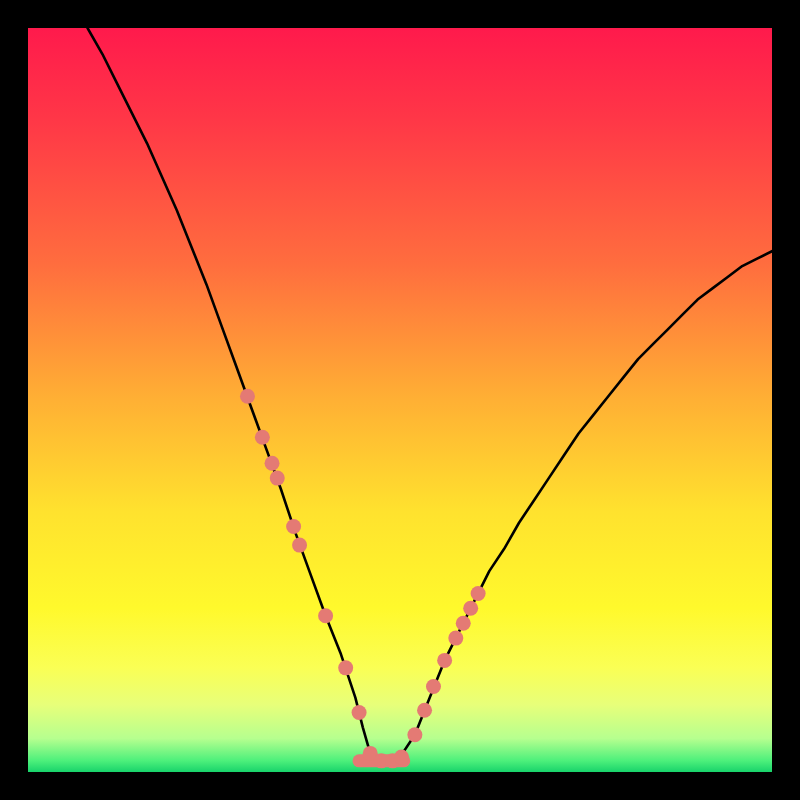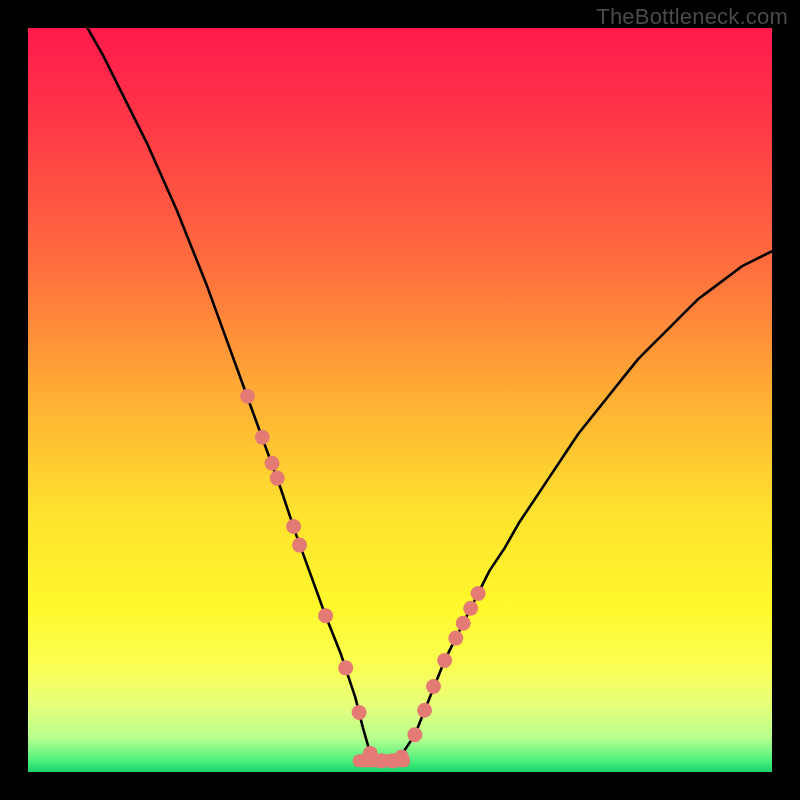--- a/index.html
+++ b/index.html
@@ -38,21 +38,20 @@
     user-select: none;
   }
   svg {
     display: block;
   }
 </style>
 </head>
 <body>
 
 <div class="frame">
-  <div class="watermark">TheBottleneck.com</div>
   <div class="plot">
     <svg id="chart-svg" width="744" height="744" viewBox="0 0 744 744">
         <defs>
           <linearGradient id="bg-grad" x1="0" y1="0" x2="0" y2="1">
             <stop offset="0%" stop-color="#ff1a4c"></stop>
             <stop offset="12%" stop-color="#ff3647"></stop>
             <stop offset="32%" stop-color="#ff6e3e"></stop>
             <stop offset="50%" stop-color="#ffb034"></stop>
             <stop offset="65%" stop-color="#ffe22e"></stop>
             <stop offset="78%" stop-color="#fff92c"></stop>

